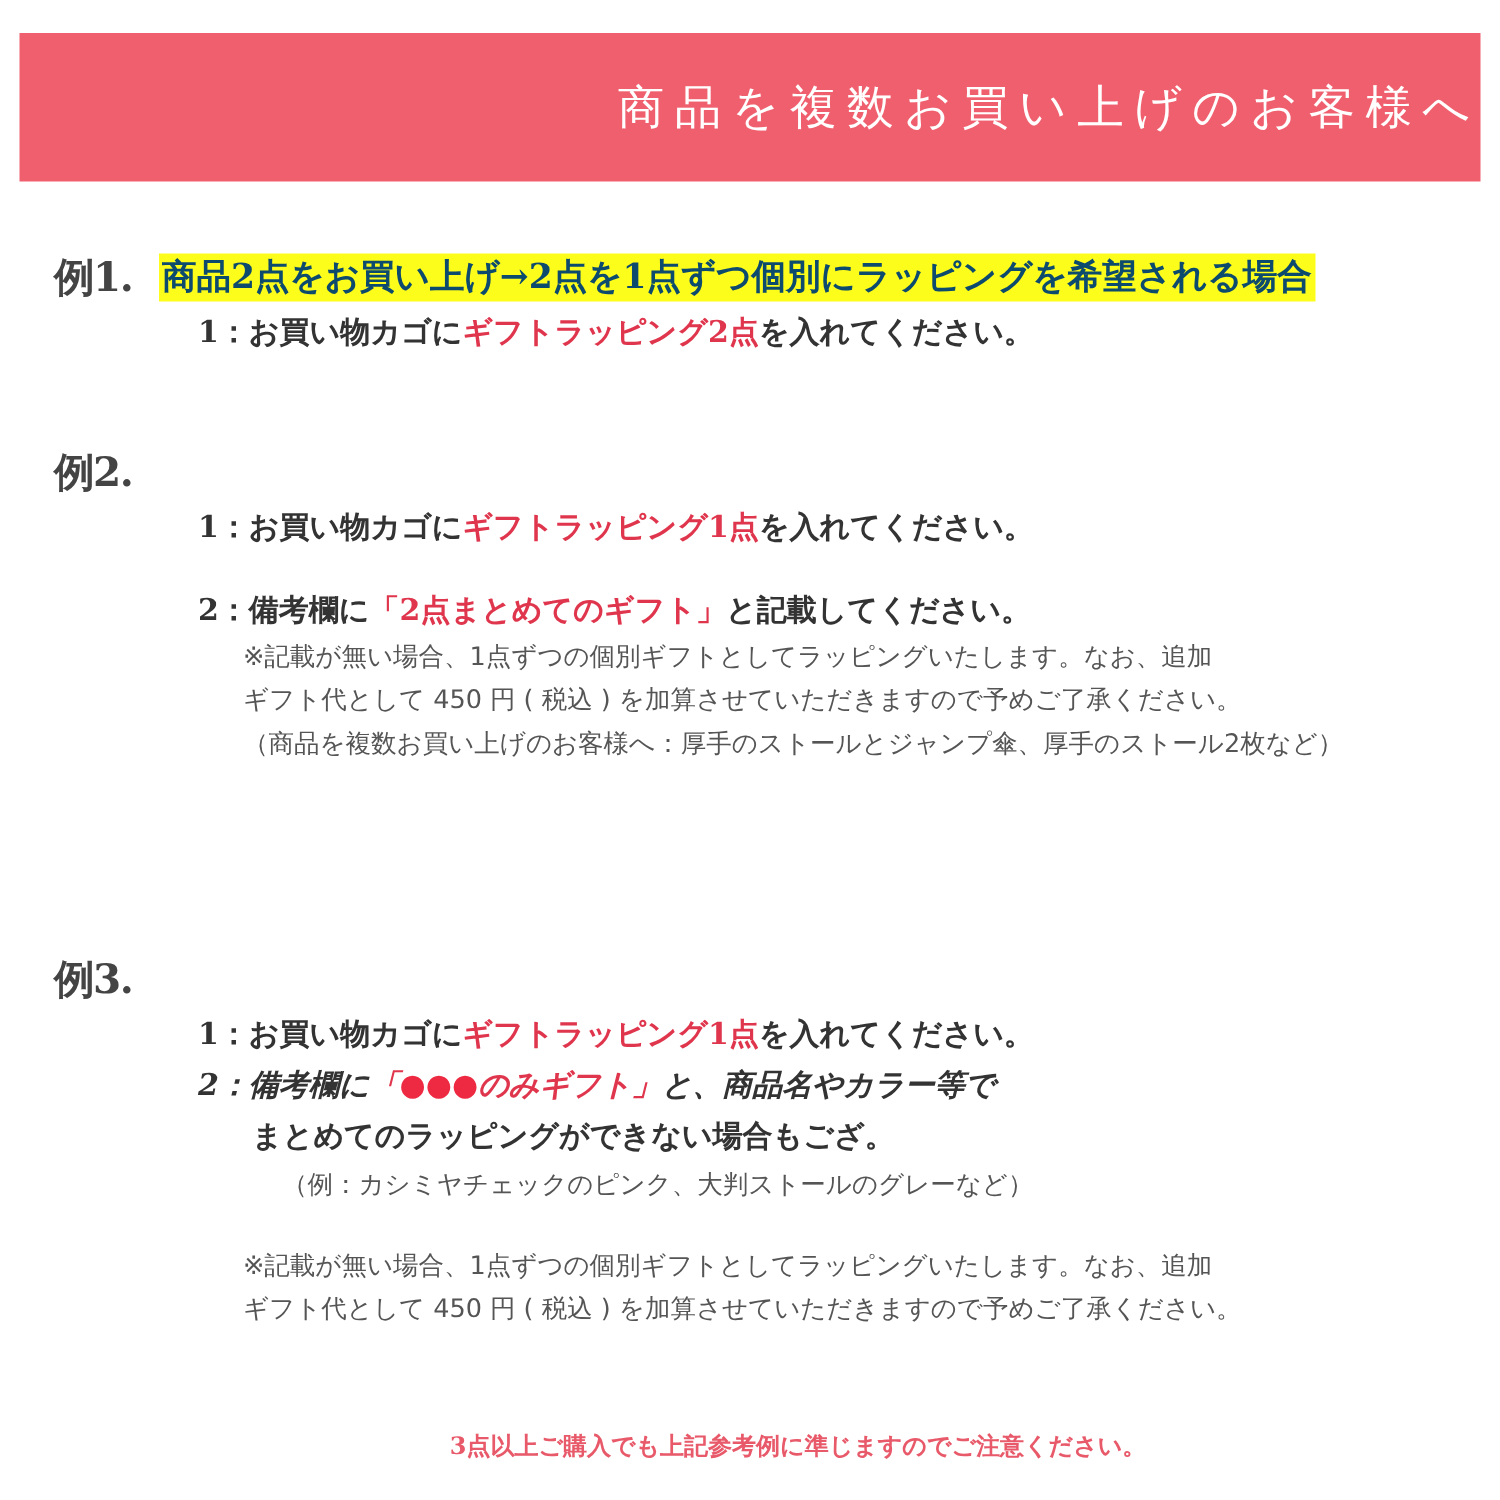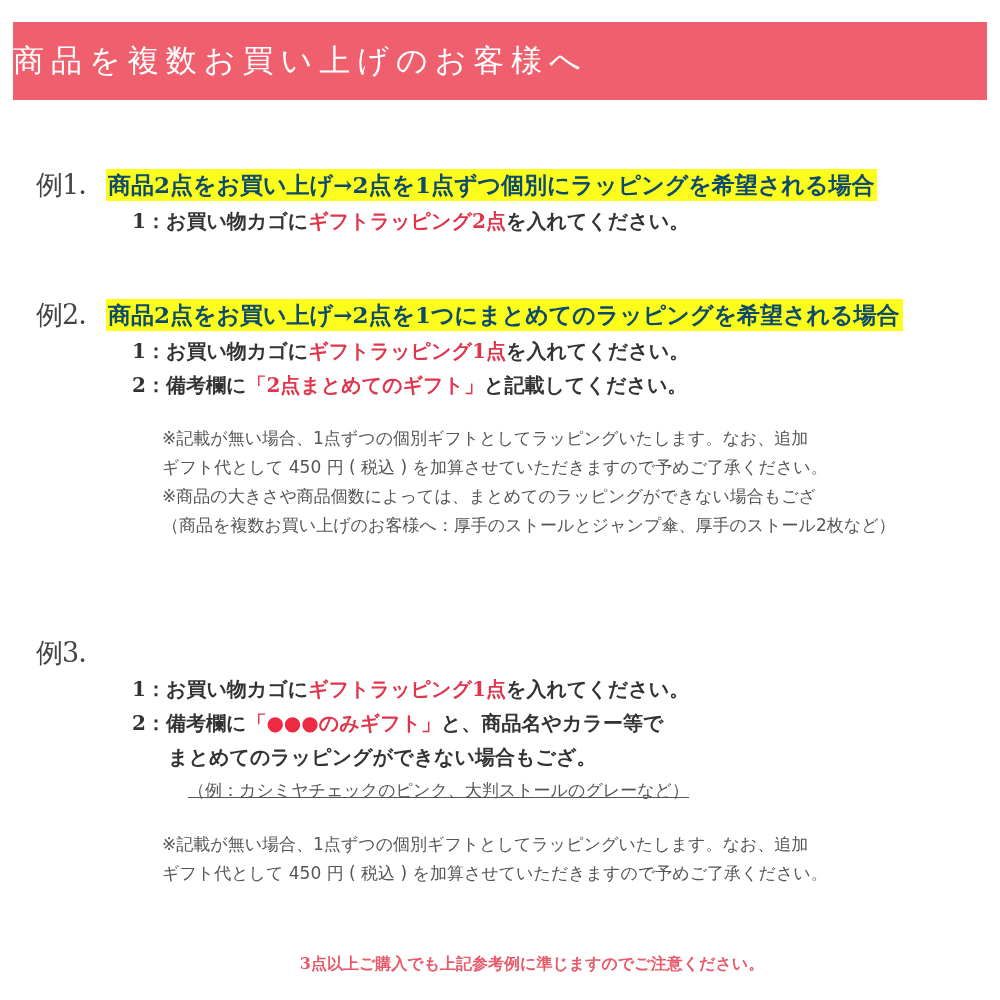--- a/index.html
+++ b/index.html
@@ -13,25 +13,25 @@
       position: relative;
       overflow: hidden;
       font-family: "DejaVu Serif", "Liberation Serif", serif;
       color: #333333;
     }
     .banner {
       position: absolute;
       left: 13px;
       top: 22px;
       width: 974px;
-      height: 78px;
+      height: 99px;
       background: #f05f6e;
       display: flex;
       align-items: center;
-      justify-content: flex-start;
+      justify-content: flex-end;
     }
     .banner-title {
       color: #ffffff;
       font-family: "DejaVu Sans", "Liberation Sans", sans-serif;
       font-size: 31px;
       letter-spacing: 7px;
       font-weight: normal;
     }
     .example {
       position: absolute;
@@ -39,21 +39,21 @@
     }
     .ex-head {
       display: flex;
       align-items: center;
       height: 34px;
       white-space: nowrap;
     }
     .ex-label {
       font-size: 27px;
       color: #444444;
-      font-weight: normal;
+      font-weight: bold;
       width: 70px;
       letter-spacing: -1px;
     }
     .ex-title {
       background: #fdfd1c;
       font-size: 23px;
       color: #0c4a6e;
       padding: 1px 3px 1px 2px;
       line-height: 30px;
       font-weight: bold;
@@ -110,47 +110,45 @@
     <span class="ex-title">商品2点をお買い上げ→2点を1点ずつ個別にラッピングを希望される場合</span>
   </div>
 </div>
 <div class="step" style="left:132px; top:208px;">
   <span>1：お買い物カゴに</span><span class="red">ギフトラッピング2点</span><span>を入れてください。</span>
 </div>
 
 <div class="example" style="top:298px;">
   <div class="ex-head">
     <span class="ex-label">例2.</span>
-    <span class="ex-title">商品2点をお買い上げ→2点を1つにまとめてのラッピングを希望される場合</span>
   </div>
 </div>
 <div class="step" style="left:132px; top:338px;">
   <span>1：お買い物カゴに</span><span class="red">ギフトラッピング1点</span><span>を入れてください。</span>
 </div>
-<div class="step" style="left:132px; top:372px;">
+<div class="step" style="left:132px; top:393px;">
   <span>2：備考欄に</span><span class="red">「2点まとめてのギフト」</span><span>と記載してください。</span>
 </div>
 <div class="note" style="left:130px; top:424px;">
   <span class="note-line">※記載が無い場合、1点ずつの個別ギフトとしてラッピングいたします。なお、追加</span>
   <span class="note-line">ギフト代として 450 円 ( 税込 ) を加算させていただきますので予めご了承ください。</span>
-  <span class="note-line">※商品の大きさや商品個数によっては、まとめてのラッピングができない場合もござ</span>
   <span class="note-line">（商品を複数お買い上げのお客様へ：厚手のストールとジャンプ傘、厚手のストール2枚など）</span>
 </div>
 
 <div class="example" style="top:636px;">
   <div class="ex-head">
     <span class="ex-label">例3.</span>
   </div>
 </div>
 <div class="step" style="left:132px; top:676px;">
   <span>1：お買い物カゴに</span><span class="red">ギフトラッピング1点</span><span>を入れてください。</span>
 </div>
-<div class="step" style="left:132px; top:710px;">
+<div class="step" style="left:132px; top:710px;font-style:italic;">
   <span>2：備考欄に</span><span class="red">「</span><span class="dots">●●●</span><span class="red">のみギフト」</span><span>と、商品名やカラー等で</span>
 </div>
 <div class="step" style="left:168px; top:744px;">まとめてのラッピングができない場合もござ。</div>
-<div class="note" style="left:156px; top:776px;text-decoration:underline;">（例：カシミヤチェックのピンク、大判ストールのグレーなど）</div>
+<div class="note" style="left:156px; top:776px;">（例：カシミヤチェックのピンク、大判ストールのグレーなど）</div>
 <div class="note" style="left:130px; top:830px;">
   <span class="note-line">※記載が無い場合、1点ずつの個別ギフトとしてラッピングいたします。なお、追加</span>
   <span class="note-line">ギフト代として 450 円 ( 税込 ) を加算させていただきますので予めご了承ください。</span>
 </div>
 
 <div class="footer-note">3点以上ご購入でも上記参考例に準じますのでご注意ください。</div>
 
 </body></html>

